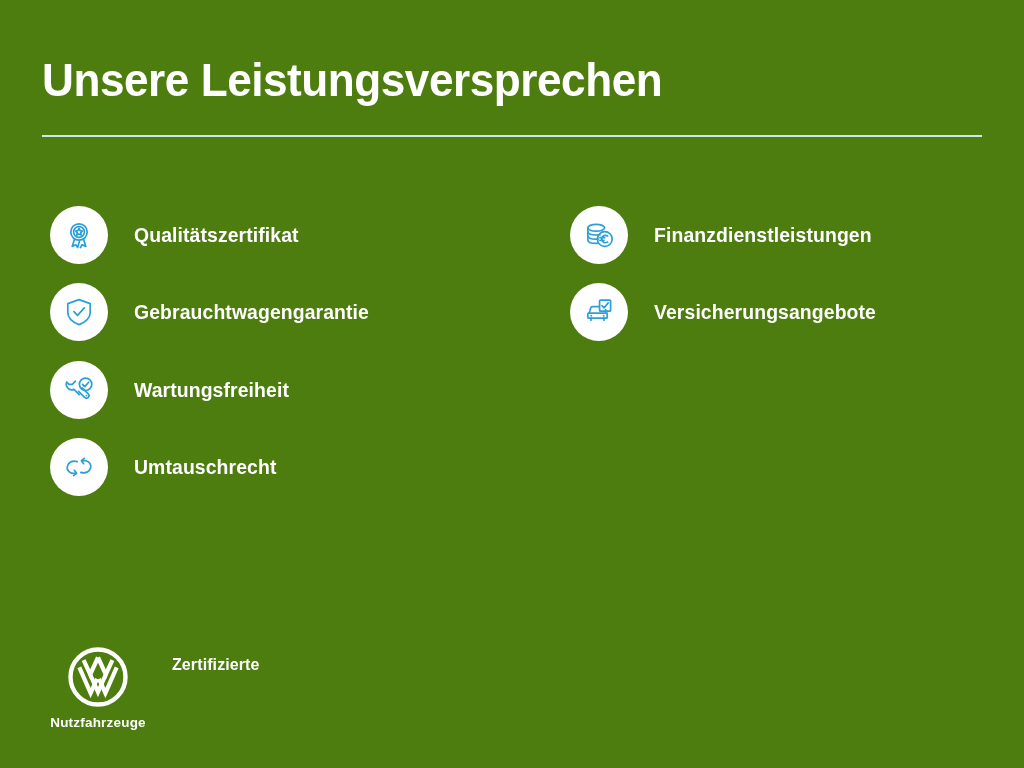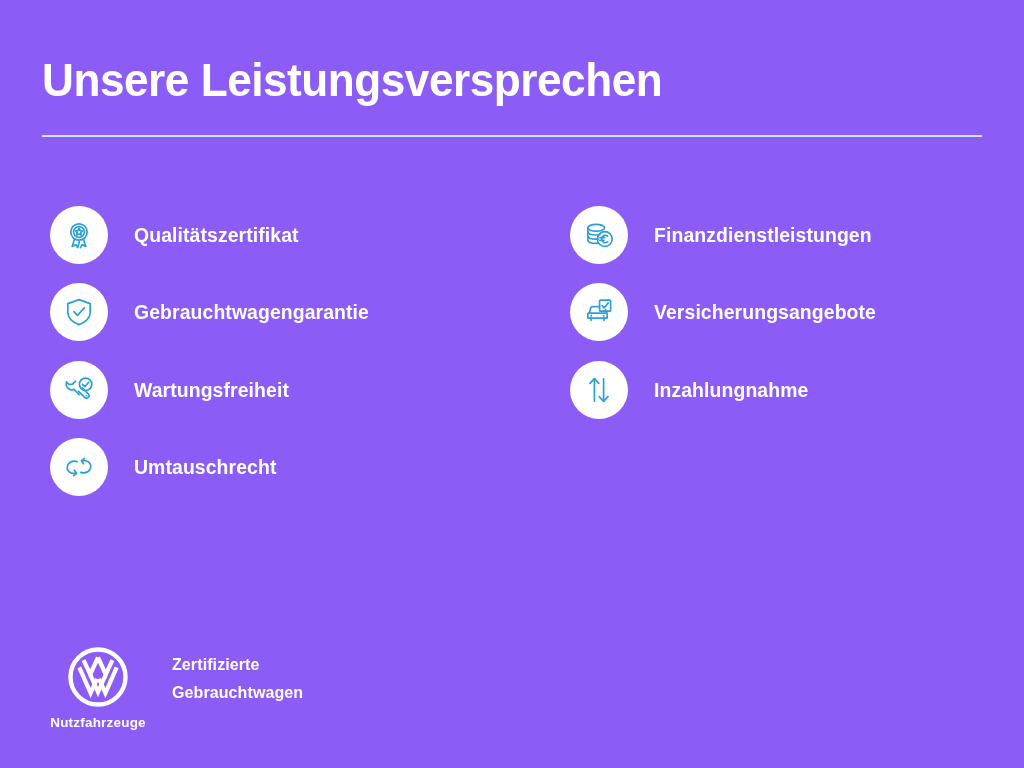--- a/index.html
+++ b/index.html
@@ -11,21 +11,21 @@
     width: 1024px;
     height: 768px;
     overflow: hidden;
     font-family: "Liberation Sans", "DejaVu Sans", sans-serif;
     background: #00AEEF;
   }
   .slide {
     position: relative;
     width: 1024px;
     height: 768px;
-    background: #8b5cf6;
+    background: #4d7c0f;
     box-sizing: border-box;
   }
 
   
   .title {
     position: absolute;
     left: 42px;
     top: 52px;
     color: #ffffff;
     font-size: 46px;
@@ -244,48 +244,36 @@
             <circle class="solid" cx="9.3" cy="20.8" r="1.0"></circle>
             <circle class="solid" cx="21.7" cy="20.8" r="1.0"></circle>
             <path d="M24.8 18.2 L23.6 14.6"></path>
             <rect x="17.6" y="5.2" width="11.0" height="11.0" rx="1.0"></rect>
             <path d="M20.0 10.6 L22.2 12.8 L26.2 7.9"></path>
           </svg>
         </span>
         <span class="item-label">Versicherungsangebote</span>
       </div>
 
-      <div class="item">
-        <span class="badge">
-          <svg viewBox="0 0 34 34" aria-hidden="true">
-            <path d="M12.4 28.2 L12.4 5.8"></path>
-            <path d="M8.0 10.3 L12.4 5.6 L16.8 10.3"></path>
-            <path d="M21.6 5.8 L21.6 28.2"></path>
-            <path d="M17.2 23.7 L21.6 28.4 L26.0 23.7"></path>
-          </svg>
-        </span>
-        <span class="item-label">Inzahlungnahme</span>
-      </div>
 
 
 
     </div>
   </div>
 
   <div class="footer">
     <div class="logo-block">
       <svg class="vw-mark" viewBox="0 0 64 64" aria-hidden="true">
         <circle class="ring" cx="32" cy="32" r="27.5"></circle>
         <path d="M32 12.5 L24.2 29.5 L17.6 15.2"></path>
         <path d="M32 12.5 L39.8 29.5 L46.4 15.2"></path>
         <path d="M24.2 29.5 L32 47.0 L39.8 29.5"></path>
         <path d="M13.3 22.4 L24.6 48.0 L31.0 33.8"></path>
         <path d="M50.7 22.4 L39.4 48.0 L33.0 33.8"></path>
       </svg>
       <div class="logo-sub">Nutzfahrzeuge</div>
     </div>
     <div class="footer-text">
       <span class="l1">Zertifizierte</span>
-      <span class="l2">Gebrauchtwagen</span>
     </div>
   </div>
 
 </div>
 
 </body></html>

